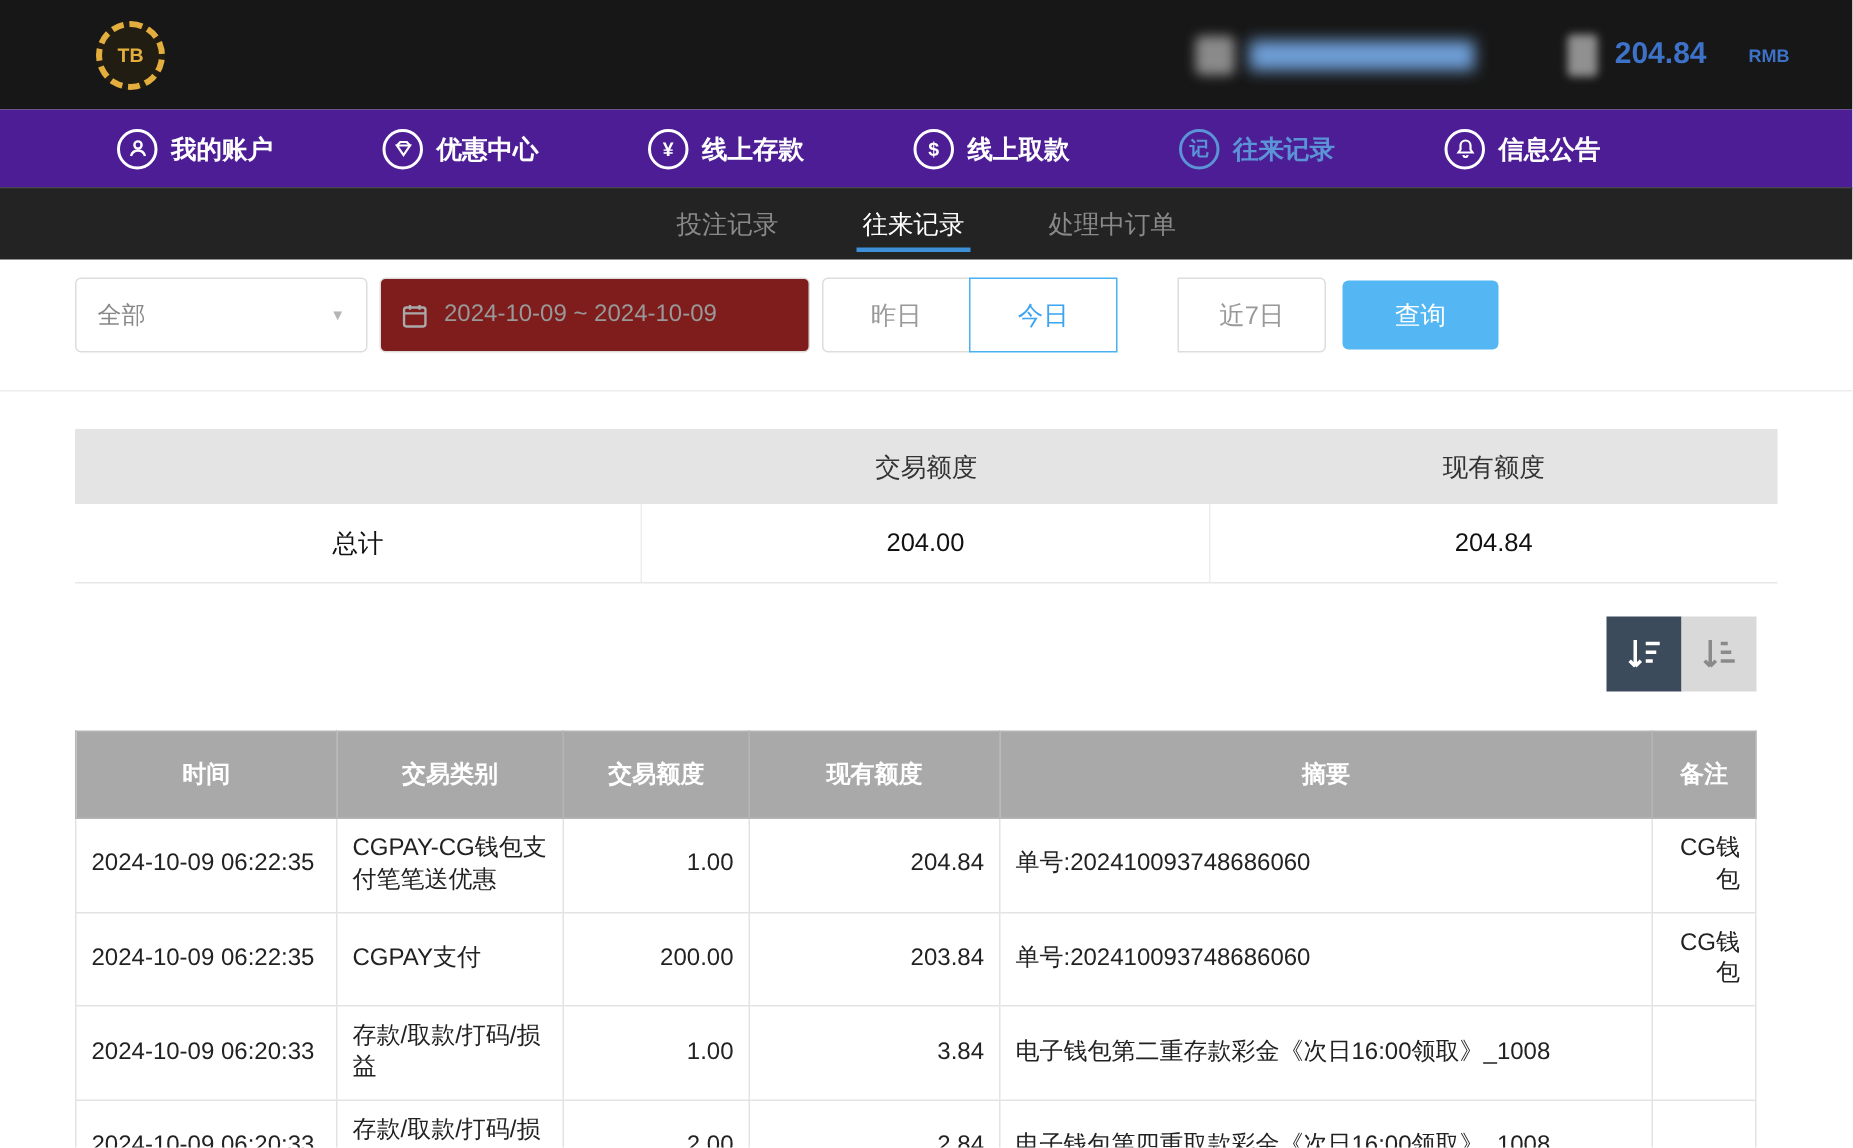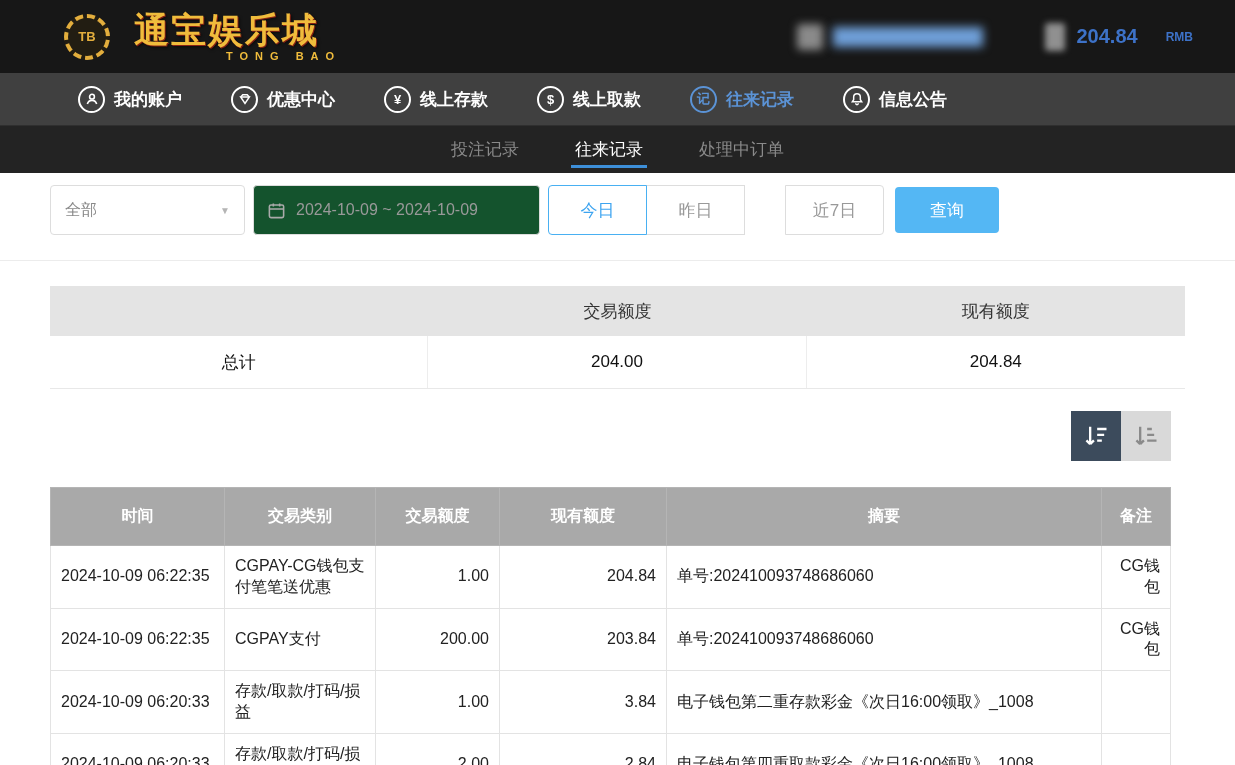--- a/index.html
+++ b/index.html
@@ -30,21 +30,21 @@
   .header-right { margin-left:auto; margin-right:42px; display:flex; align-items:center; gap:62px; }
   .user-blur { display:flex; align-items:center; gap:10px; }
   .blur-gray { width:26px; height:26px; background:#8a8a8a; filter:blur(4px); border-radius:4px; }
   .blur-blue { width:150px; height:20px; background:#6f9fd8; filter:blur(5px); }
   .balance { display:flex; align-items:center; gap:12px; }
   .balance-blur { width:20px; height:28px; background:#909090; filter:blur(3px); border-radius:3px; }
   .balance-amount { font-size:20px; font-weight:bold; }
   .balance-currency { font-size:12px; font-weight:bold; margin-left:16px; }
 
   
-  .main-nav { height:52px; background:#404040; display:flex; align-items:center; padding-left:78px; gap:49px; }
+  .main-nav { height:52px; background:#4c1d95; display:flex; align-items:center; padding-left:78px; gap:73px; }
   .nav-item { display:flex; align-items:center; gap:9px; color:#fff; font-size:17px; font-weight:bold; cursor:pointer; white-space:nowrap; }
   .nav-item.active { color:#5b93d6; }
   .nav-icon {
     width:27px; height:27px; border:2px solid currentColor; border-radius:50%;
     display:flex; align-items:center; justify-content:center;
     font-size:13px; font-weight:bold; flex:0 0 auto;
   }
   .nav-icon svg { width:16px; height:16px; }
 
   
@@ -57,21 +57,21 @@
   .filters { display:flex; align-items:center; margin:12px 0 0 50px; }
   .select-box {
     width:195px; height:50px; border:1px solid #ddd; border-radius:4px;
     display:flex; align-items:center; justify-content:space-between;
     padding:0 14px; color:#888; font-size:16px; cursor:pointer; background:#fff;
   }
   .chevron { color:#b5b5b5; font-size:10px; }
   .date-box {
     width:287px; height:50px; border:1px solid #ddd; border-radius:4px;
     display:flex; align-items:center; gap:10px; padding:0 13px;
-    color:#999; font-size:16px; margin-left:8px; cursor:pointer; background:#14532d;
+    color:#999; font-size:16px; margin-left:8px; cursor:pointer; background:#7f1d1d;
   }
   .date-box svg { width:19px; height:19px; flex:0 0 auto; }
   .quick-group { display:flex; margin-left:8px; }
   .quick-btn {
     width:99px; height:50px; border:1px solid #ddd; background:#fff;
     display:flex; align-items:center; justify-content:center;
     color:#999; font-size:17px; margin-left:-1px; cursor:pointer;
   }
   .quick-btn:first-child { border-radius:4px 0 0 4px; margin-left:0; }
   .quick-btn:last-child { border-radius:0 4px 4px 0;margin-left:40px; }
@@ -123,24 +123,20 @@
   .td-balance { text-align:right; padding-right:12px; }
   .td-summary { text-align:left; padding-left:16px; }
   .td-note { text-align:right; padding-left:8px; }
 </style>
 </head>
 <body>
 
 <div class="top-header">
   <div class="logo">
     <div class="chip">TB</div>
-    <div class="logo-text">
-      <span class="logo-title">通宝娱乐城</span>
-      <span class="logo-sub">TONG BAO</span>
-    </div>
   </div>
   <div class="header-right">
     <div class="user-blur">
       <div class="blur-gray"></div>
       <div class="blur-blue"></div>
     </div>
     <div class="balance">
       <div class="balance-blur"></div>
       <span class="balance-amount" style="color:#3d72c8">204.84</span>
       <span class="balance-currency" style="color:#3d72c8">RMB</span>
@@ -208,25 +204,25 @@
     <span class="chevron">▼</span>
   </div>
   <div class="date-box">
     <svg viewBox="0 0 24 24" fill="none" stroke="#aaa" stroke-width="2">
         <rect x="3" y="5" width="18" height="16" rx="2"></rect>
         <path d="M3 10h18M8 3v4M16 3v4"></path>
       </svg>
     <span>2024-10-09 ~ 2024-10-09</span>
   </div>
   <div class="quick-group">
+    <div class="quick-btn">
+      <span>昨日</span>
+    </div>
     <div class="quick-btn active">
       <span>今日</span>
-    </div>
-    <div class="quick-btn">
-      <span>昨日</span>
     </div>
     <div class="quick-btn">
       <span>近7日</span>
     </div>
   </div>
   <button class="search-btn">查询</button>
 </div>
 
 <div class="divider"></div>
 

